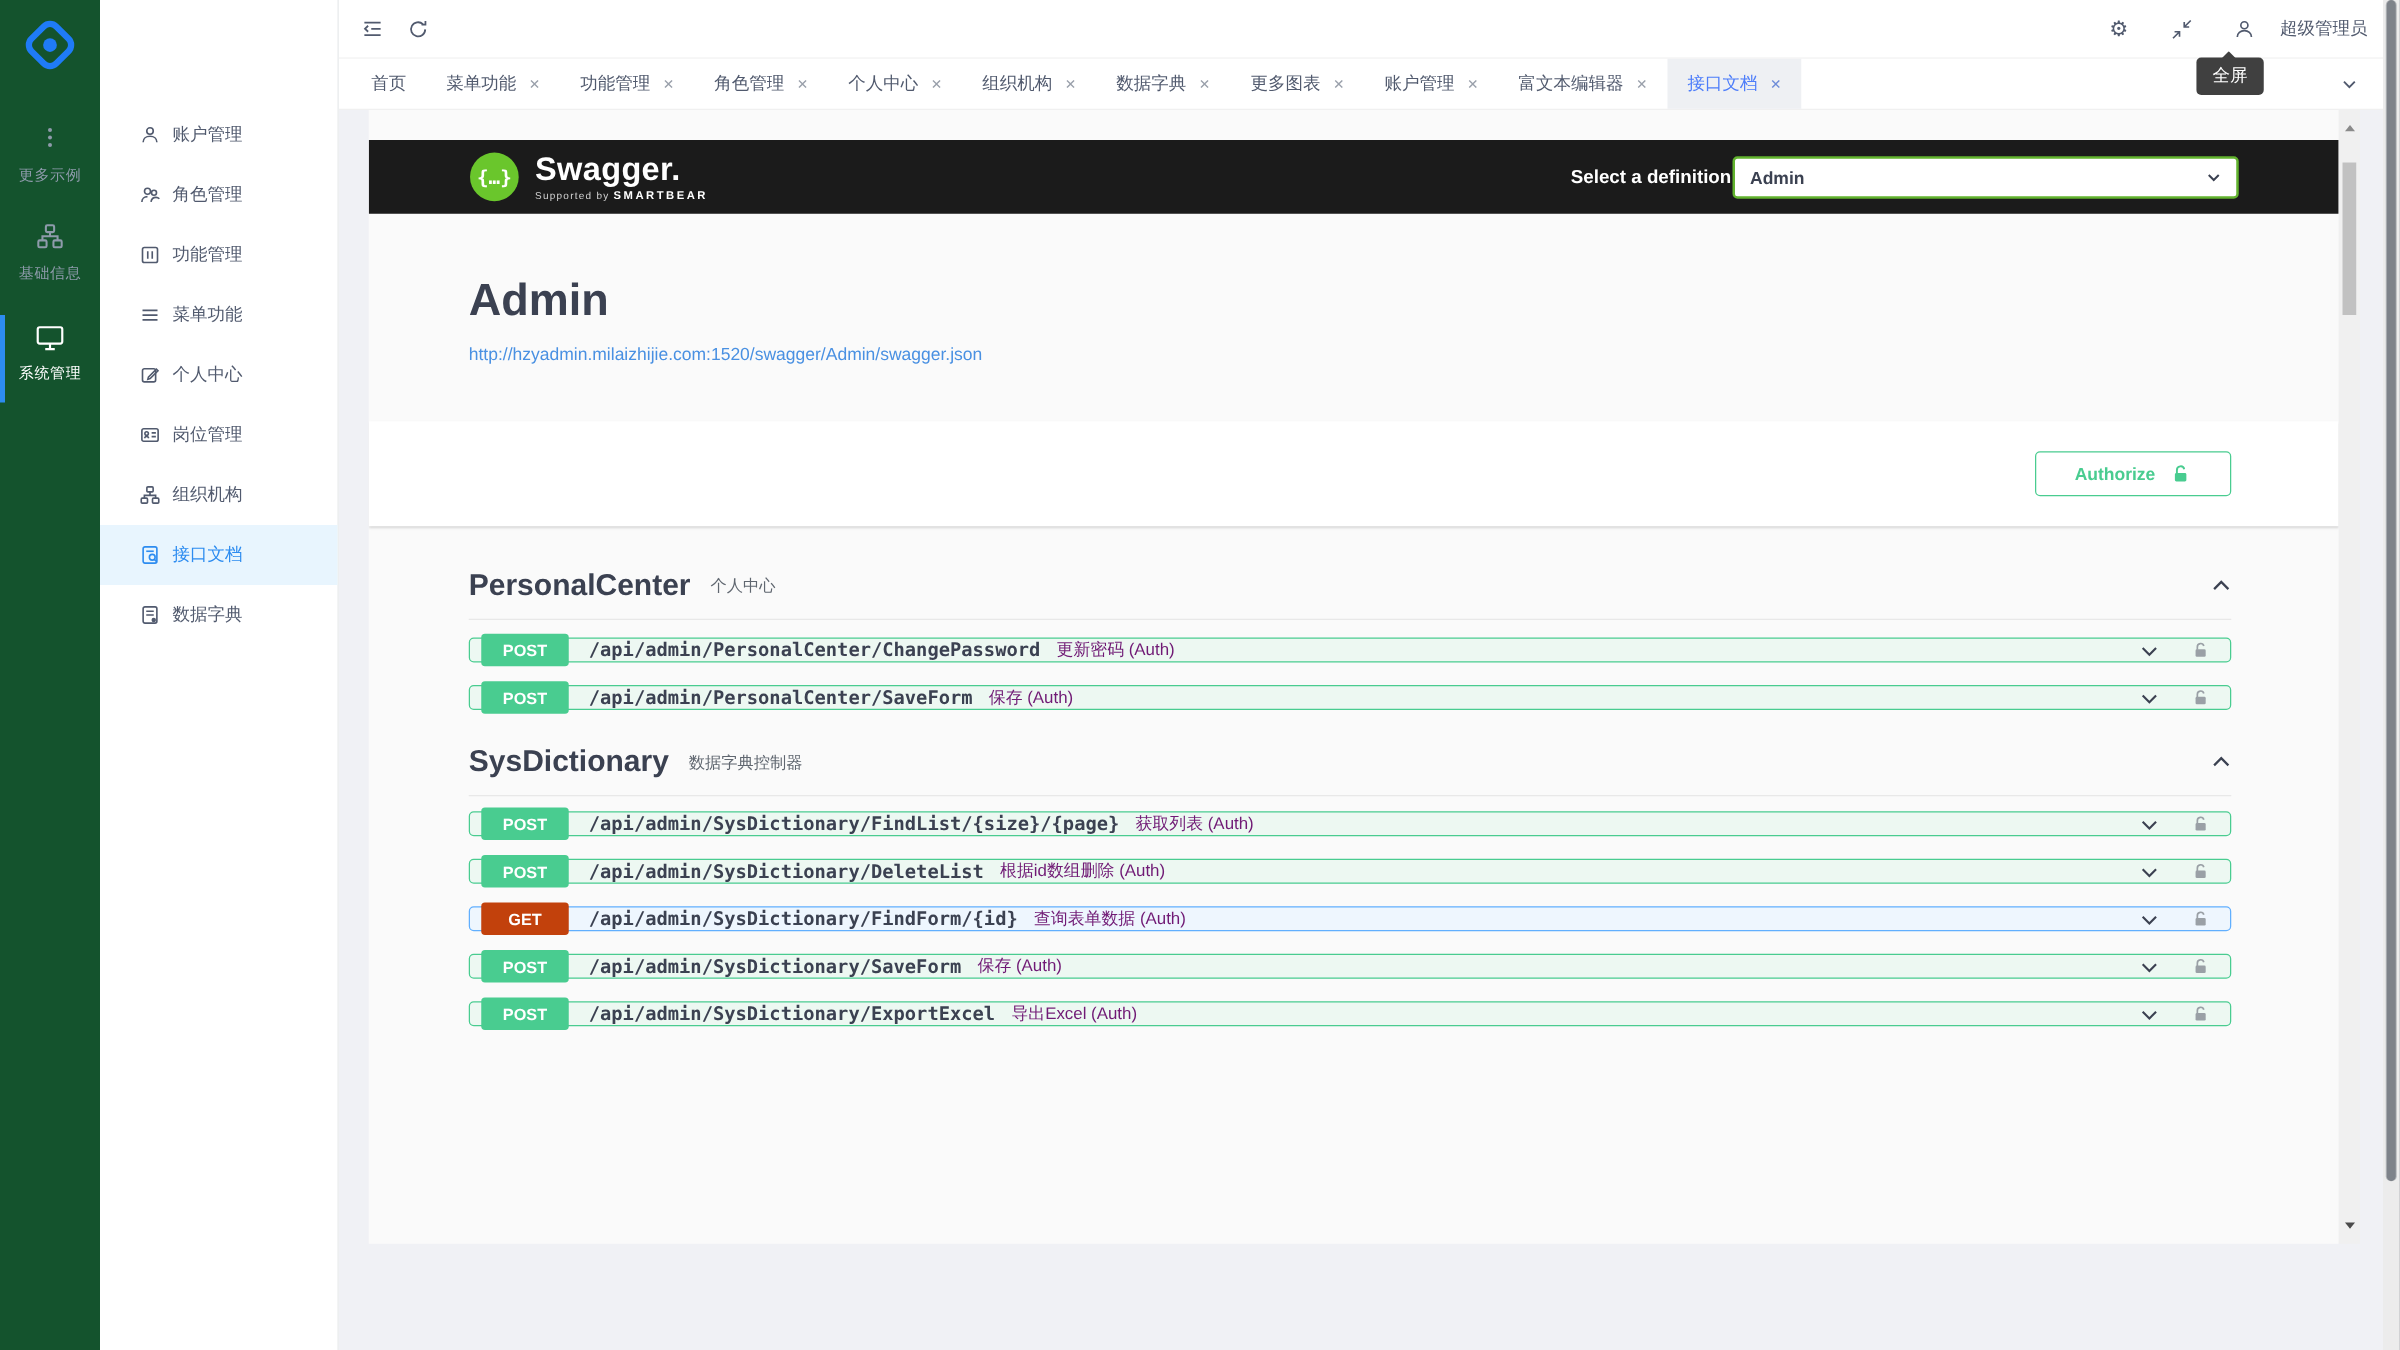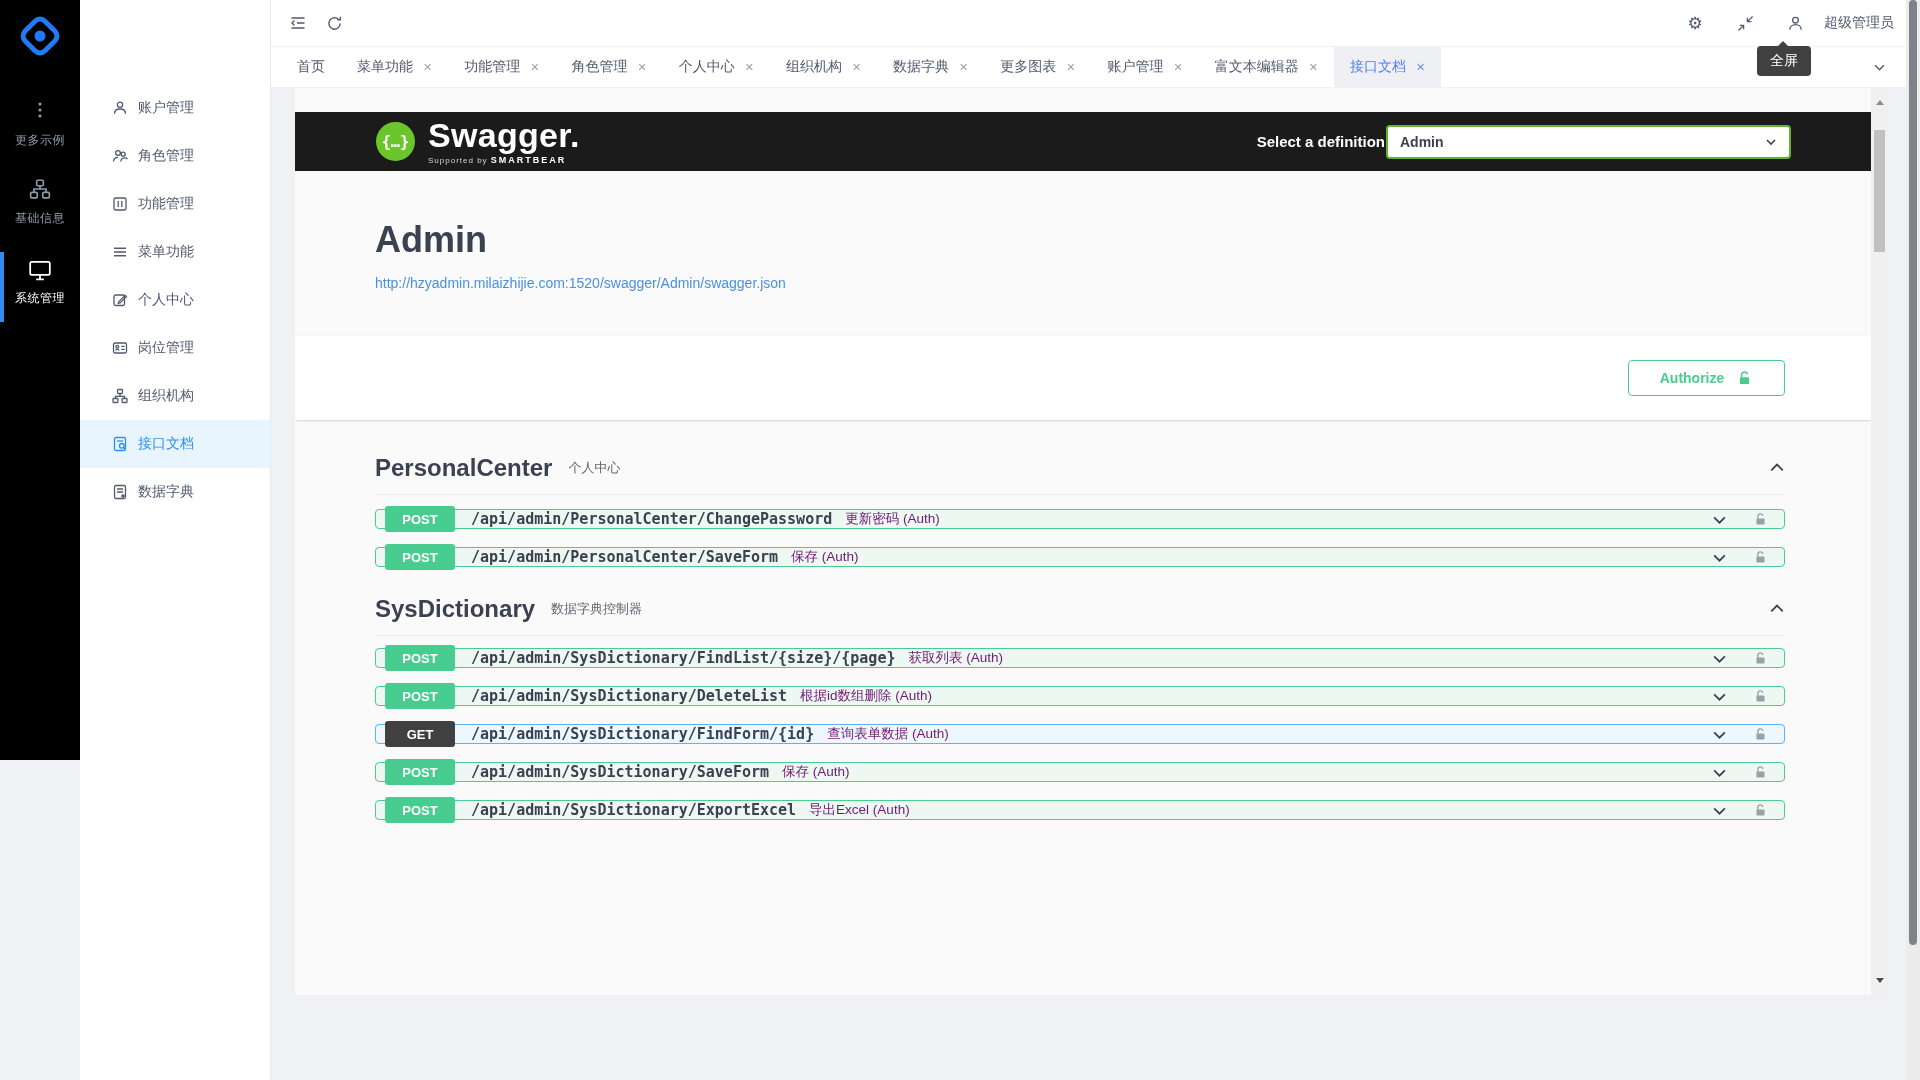--- a/index.html
+++ b/index.html
@@ -1,19 +1,19 @@
 <!DOCTYPE html>
 <html><head>
 <meta charset="utf-8">
 <style>
   * { margin:0; padding:0; box-sizing:border-box; }
   html,body { width:1920px; height:1080px; overflow:hidden; font-family:"Liberation Sans",sans-serif; background:#f0f1f5; }
 
   
-  .rail { position:absolute; left:0; top:0; width:80px; height:760px; background:#000000; z-index:30; }
+  .rail { position:absolute; left:0; top:0; width:80px; height:1080px; background:#14532d; z-index:30; }
   .logo { position:absolute; left:18px; top:14px; width:44px; height:44px; }
   .rail-group { position:absolute; left:0; width:80px; text-align:center; color:#8e9bab; cursor:pointer; }
   .rail-group .ric { display:block; height:26px; }
   .rail-group .rlabel { display:block; font-size:12px; margin-top:6px; letter-spacing:.5px; }
   .rail-group.active { color:#ffffff; }
   .rail-bar { position:absolute; left:0; top:252px; width:4px; height:70px; background:#2d8cf0; }
 
   
   .menu { position:absolute; left:80px; top:0; width:191px; height:1080px; background:#ffffff; border-right:1px solid #e8eaec; z-index:25; }
   .menu-title { height:64px; line-height:64px; text-align:center; font-weight:bold; font-size:15px; color:#17233d; }
@@ -39,21 +39,21 @@
   .tab-overflow { position:absolute; right:34px; top:0; height:41px; display:flex; align-items:center; color:#515a6e; cursor:pointer; }
 
   
   .content { position:absolute; left:0; top:88px; right:0; bottom:0; background:#f0f1f5; }
   .sw-panel { position:absolute; left:24px; top:0; width:1593px; height:907px; }
   .sw-content { position:absolute; left:0; top:0; width:1576px; height:907px; background:#fafafa; overflow:hidden; }
 
   .sw-topbar { margin-top:24px; height:59px; background:#1b1b1b; display:flex; align-items:center; padding:0 80px; }
   .sw-logo { display:flex; align-items:center; gap:12px; }
   .sw-logo-text { color:#fff; }
-  .sw-word { font-size:34px; font-weight:bold; letter-spacing:.3px; line-height:1; }
+  .sw-word { font-size:26px; font-weight:bold; letter-spacing:.3px; line-height:1; }
   .sw-sub { font-size:8px; color:#d3d3d3; letter-spacing:1px; margin-top:3px; }
   .sw-sub b { color:#fff; font-size:9px; letter-spacing:2px; }
   .sw-topbar-right { margin-left:auto; display:flex; align-items:center; gap:1px; }
   .sw-select-label { color:#fff; font-weight:bold; font-size:15px; }
   .sw-select { width:405px; height:34px; background:#fff; border:2px solid #62b32e; border-radius:4px; display:flex; align-items:center; padding:0 12px; font-size:14px; font-weight:bold; color:#3b4151; cursor:pointer; }
   .sw-select .chev { margin-left:auto; color:#3b4151; }
 
   .sw-info { padding:48px 80px 0 80px; }
   .sw-title { font-size:36px; font-weight:bold; color:#3b4151; }
   .sw-url { display:inline-block; margin-top:14px; font-size:14px; color:#4990e2; text-decoration:none; }
@@ -66,21 +66,21 @@
   .sw-section-head.second { margin-top:28px; }
   .sec-name { font-size:24px; font-weight:bold; color:#3b4151; }
   .sec-desc { margin-left:16px; font-size:13px; color:#606770; }
   .sec-chevron { margin-left:auto; color:#3b4151; }
   .op-list { margin-top:14px; }
   .op { display:flex; align-items:center; height:20px; border-radius:4px; border:1px solid; margin-bottom:18px; padding:0 16px 0 9px; cursor:pointer; }
   .op[data-method="POST"] { background:#edf8f2; border-color:#49cc90; }
   .op[data-method="GET"]  { background:#eef6fe; border-color:#61affe; }
   .op .badge { min-width:70px; height:26px; border-radius:3px; color:#fff; font-size:13px; font-weight:bold; display:flex; align-items:center; justify-content:center; }
   .op[data-method="POST"] .badge { background:#49cc90; }
-  .op[data-method="GET"]  .badge { background:#404040; }
+  .op[data-method="GET"]  .badge { background:#c2410c; }
   .op .path { margin-left:16px; font-family:"DejaVu Sans Mono",monospace; font-weight:bold; font-size:15px; color:#3b4151; }
   .op .odesc { margin-left:13px; font-size:13.5px; color:#701a75; }
   .op .op-right { margin-left:auto; display:flex; align-items:center; gap:26px; }
   .op .op-chev { color:#3b4151; }
 
   
   .sw-scrollbar { position:absolute; right:0; top:0; width:17px; height:907px; background:#f0f0f0; }
   .sb-arrow { position:absolute; left:0; width:17px; height:17px; display:flex; align-items:center; justify-content:center; cursor:pointer; }
   .sb-arrow.up { top:6px; }
   .sb-arrow.down { bottom:6px; }

